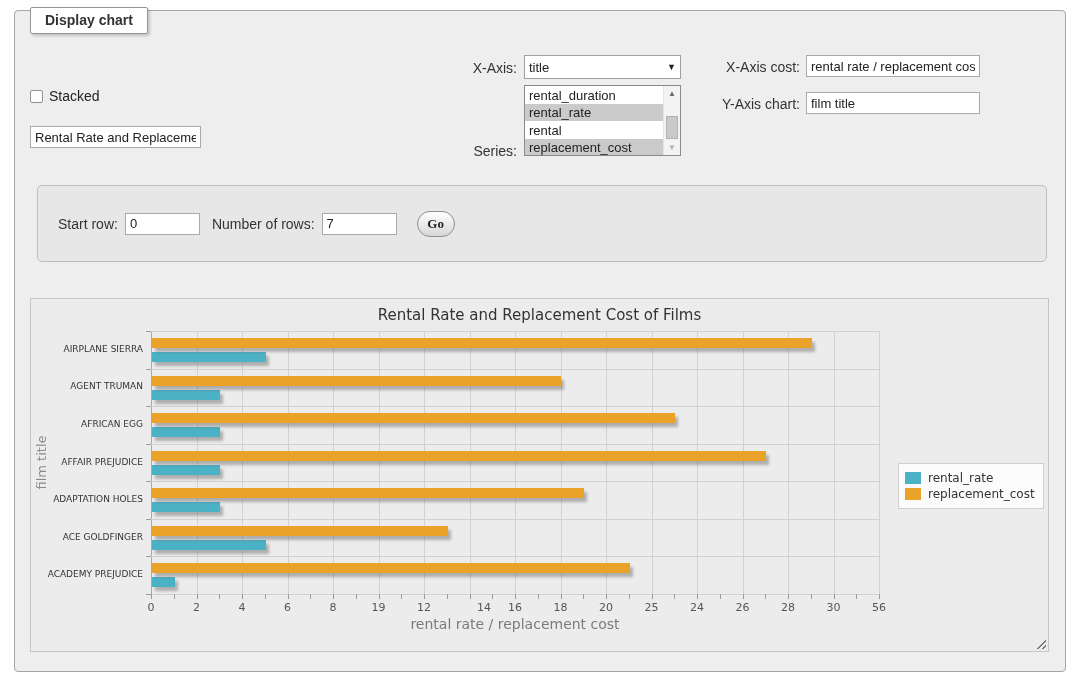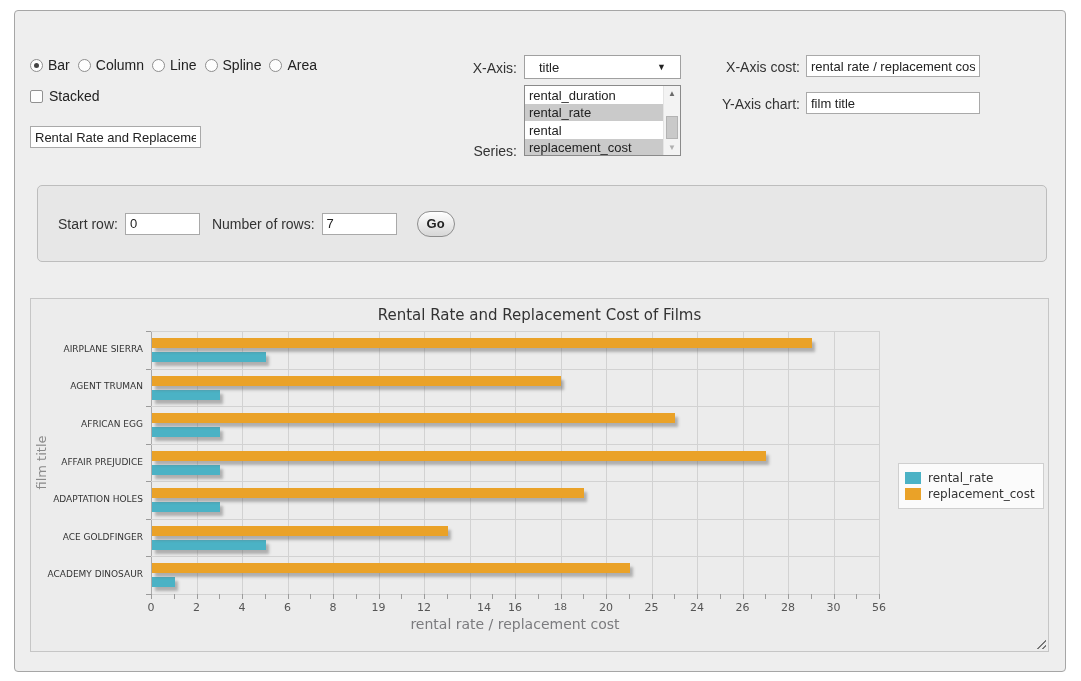--- a/index.html
+++ b/index.html
@@ -38,21 +38,21 @@
 
   .lbl { position:absolute; font-size:14px; color:#333; }
   .xaxis-lbl  { left:420px; top:60px;  width:97px;  text-align:right; }
   .series-lbl { left:420px; top:143px; width:97px;  text-align:right; }
   .xlab-lbl   { left:696px; top:59px;  width:104px; text-align:right; }
   .ylab-lbl   { left:696px; top:96px;  width:104px; text-align:right; }
 
   .select { position:absolute; left:524px; top:55px; width:157px; height:24px;
         background:#fff; border:1px solid #a0a0a0; box-sizing:border-box;
         display:flex; align-items:center; justify-content:space-between;
-        padding:0 14px; font-size:13px; color:#222; cursor:default; }
+        padding:0 4px; font-size:13px; color:#222; cursor:default; }
   .sel-arrow { font-size:9px; color:#222; }
 
   .listbox { position:absolute; left:524px; top:85px; width:157px; height:71px;
         background:#fff; border:1px solid #8a8a8a; box-sizing:border-box; overflow:hidden; }
   .opt { height:17px; line-height:17px; font-size:13px; color:#222; padding:0 4px;
         margin-right:17px; margin-top:0.5px; white-space:nowrap; overflow:hidden; }
   .opt.sel { background:#cacaca; }
   .sb { position:absolute; right:0; top:0; bottom:0; width:17px; background:#f3f3f3;
         border-left:1px solid #e4e4e4; box-sizing:border-box; }
   .sb-btn { position:absolute; left:0; width:16px; height:15px; text-align:center;
@@ -63,21 +63,21 @@
         background:#c9c9c9; border:1px solid #b3b3b3; box-sizing:border-box; }
 
   
   .rows-panel { position:absolute; left:37px; top:185px; width:1010px; height:77px;
         background:#e7e7e7; border:1px solid #bdbdbd; border-radius:5px; box-sizing:border-box;
         display:flex; align-items:center; padding-left:20px; font-size:14px; color:#333; }
   .rows-panel .in { box-sizing:border-box; border:1px solid #a9a9a9; background:#fff;
         color:#222; font-family:"Liberation Sans",sans-serif; font-size:13px;
         padding:1px 4px; height:22px; width:75px; margin:0 12px 0 7px; }
   .go { width:38px; height:26px; border-radius:13px; border:1px solid #8d8d8d;
-        background:linear-gradient(#fefefe,#d7d7d7); font-family:Liberation Sans, sans-serif;
+        background:linear-gradient(#fefefe,#d7d7d7); font-family:Liberation Serif, serif;
         font-size:13px; font-weight:600; color:#222; margin-left:8px; cursor:pointer; }
 
   
   .chart-panel { position:absolute; left:30px; top:298px; width:1019px; height:354px;
         background:#ececec; border:1px solid #c6c6c6; box-sizing:border-box;
         font-family:"DejaVu Sans", sans-serif; }
   .c-title { position:absolute; left:0; right:0; top:7px; text-align:center;
         font-size:15px; color:#333; }
   .gl { position:absolute; background:#d2d2d2; }
   .gl.axis { background:#aaaaaa; }
@@ -100,43 +100,24 @@
   .c-leg-label { font-size:12px; color:#333; white-space:nowrap; }
   .resize-handle { position:absolute; right:2px; bottom:2px; width:12px; height:12px;
         background:repeating-linear-gradient(135deg,#777 0 1px, transparent 1px 3.5px);
         clip-path:polygon(100% 0,100% 100%,0 100%); cursor:se-resize; }
 </style>
 </head>
 <body>
 
 <div class="page">
   <div class="fs"></div>
-
-  <div class="radio-row" id="chart-type-row">
-      <span class="radio-item">
-        <span class="radio on"></span>
-        <span class="rlabel">Bar</span>
-      </span>
-      <span class="radio-item">
-        <span class="radio"></span>
-        <span class="rlabel">Column</span>
-      </span>
-      <span class="radio-item">
-        <span class="radio"></span>
-        <span class="rlabel">Line</span>
-      </span>
-      <span class="radio-item">
-        <span class="radio"></span>
-        <span class="rlabel">Spline</span>
-      </span>
-      <span class="radio-item">
-        <span class="radio"></span>
-        <span class="rlabel">Area</span>
-      </span>
-    </div>
+  <div class="fs-legend">
+    <span>Display chart</span>
+  </div>
+
 
   <label class="stacked-row">
     <span class="checkbox"></span>
     <span class="rlabel">Stacked</span>
   </label>
 
   <input class="tin title-in" value="Rental Rate and Replacement Cost of Films" style="">
 
   <div class="lbl xaxis-lbl">X-Axis:</div>
   <div class="select">
@@ -243,21 +224,21 @@
       <div class="tick" style="left: 848px; top: 295px; width: 1px; height: 5px;"></div>
       <div class="xtick-lbl" style="left: 120px;">0</div>
       <div class="xtick-lbl" style="left: 165.5px;">2</div>
       <div class="xtick-lbl" style="left: 211px;">4</div>
       <div class="xtick-lbl" style="left: 256.5px;">6</div>
       <div class="xtick-lbl" style="left: 302px;">8</div>
       <div class="xtick-lbl" style="left: 347.5px;">19</div>
       <div class="xtick-lbl" style="left: 393px;">12</div>
       <div class="xtick-lbl" style="left: 453px;">14</div>
       <div class="xtick-lbl" style="left: 484px;">16</div>
-      <div class="xtick-lbl" style="left: 529.5px; font-family: Liberation Mono, monospace;">18</div>
+      <div class="xtick-lbl" style="left: 529.5px;">18</div>
       <div class="xtick-lbl" style="left: 575px;">20</div>
       <div class="xtick-lbl" style="left: 620.5px;">25</div>
       <div class="xtick-lbl" style="left: 666px;">24</div>
       <div class="xtick-lbl" style="left: 711.5px;">26</div>
       <div class="xtick-lbl" style="left: 757px;">28</div>
       <div class="xtick-lbl" style="left: 802.5px;">30</div>
       <div class="xtick-lbl" style="left: 848px;">56</div>
       <div class="ycat" style="top: 44.7857px;">AIRPLANE SIERRA</div>
       <div class="bar" style="left: 121px; top: 53px; width: 113.522px; background: rgb(75, 178, 197);"></div>
       <div class="bar" style="left: 121px; top: 39px; width: 659.522px; background: rgb(234, 162, 40);"></div>
@@ -269,21 +250,21 @@
       <div class="bar" style="left: 121px; top: 114.143px; width: 523.022px; background: rgb(234, 162, 40);"></div>
       <div class="ycat" style="top: 157.5px;">AFFAIR PREJUDICE</div>
       <div class="bar" style="left: 121px; top: 165.714px; width: 68.0225px; background: rgb(75, 178, 197);"></div>
       <div class="bar" style="left: 121px; top: 151.714px; width: 614.022px; background: rgb(234, 162, 40);"></div>
       <div class="ycat" style="top: 195.071px;">ADAPTATION HOLES</div>
       <div class="bar" style="left: 121px; top: 203.286px; width: 68.0225px; background: rgb(75, 178, 197);"></div>
       <div class="bar" style="left: 121px; top: 189.286px; width: 432.022px; background: rgb(234, 162, 40);"></div>
       <div class="ycat" style="top: 232.643px;">ACE GOLDFINGER</div>
       <div class="bar" style="left: 121px; top: 240.857px; width: 113.522px; background: rgb(75, 178, 197);"></div>
       <div class="bar" style="left: 121px; top: 226.857px; width: 295.522px; background: rgb(234, 162, 40);"></div>
-      <div class="ycat" style="top: 270.214px;">ACADEMY DINOSAUR</div>
+      <div class="ycat" style="top: 270.214px;">ACADEMY PREJUDICE</div>
       <div class="bar" style="left: 121px; top: 278.429px; width: 22.5225px; background: rgb(75, 178, 197);"></div>
       <div class="bar" style="left: 121px; top: 264.429px; width: 477.522px; background: rgb(234, 162, 40);"></div>
       <div class="c-xtitle">rental rate / replacement cost</div>
       <div class="c-ytitle-anchor">
         <span>film title</span>
       </div>
       <div class="c-legend">
         <div class="c-leg-row">
           <span class="c-leg-swatch" style="background: rgb(75, 178, 197);"></span>
           <span class="c-leg-label">rental_rate</span>

